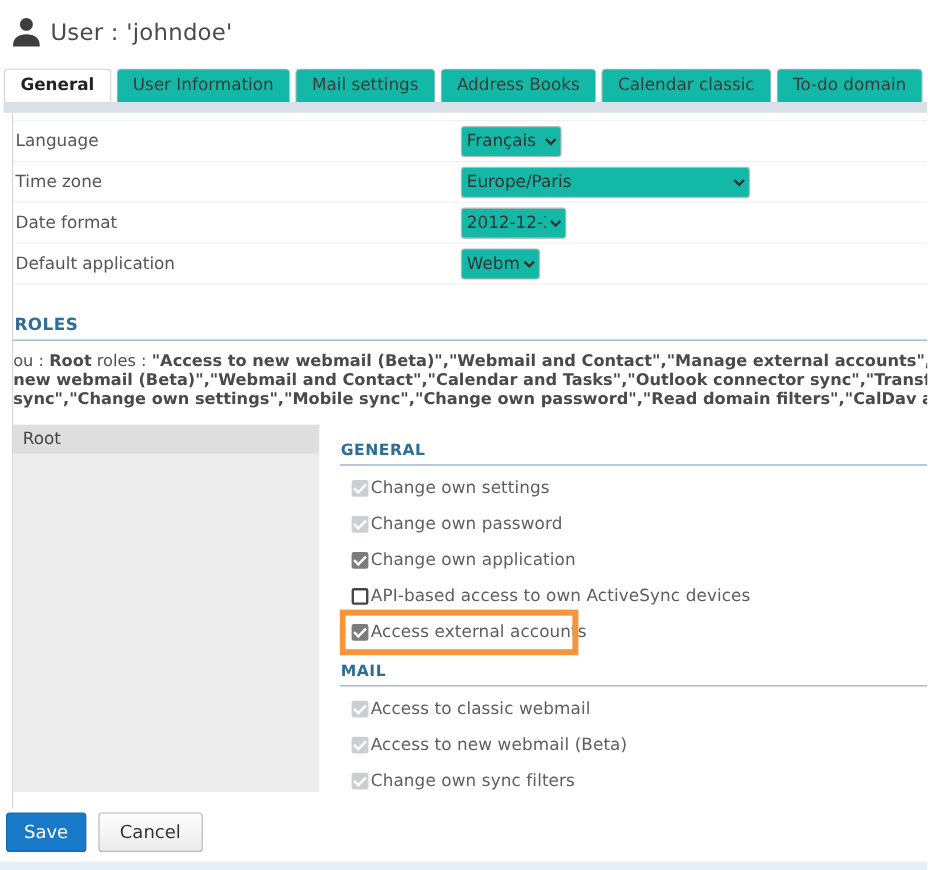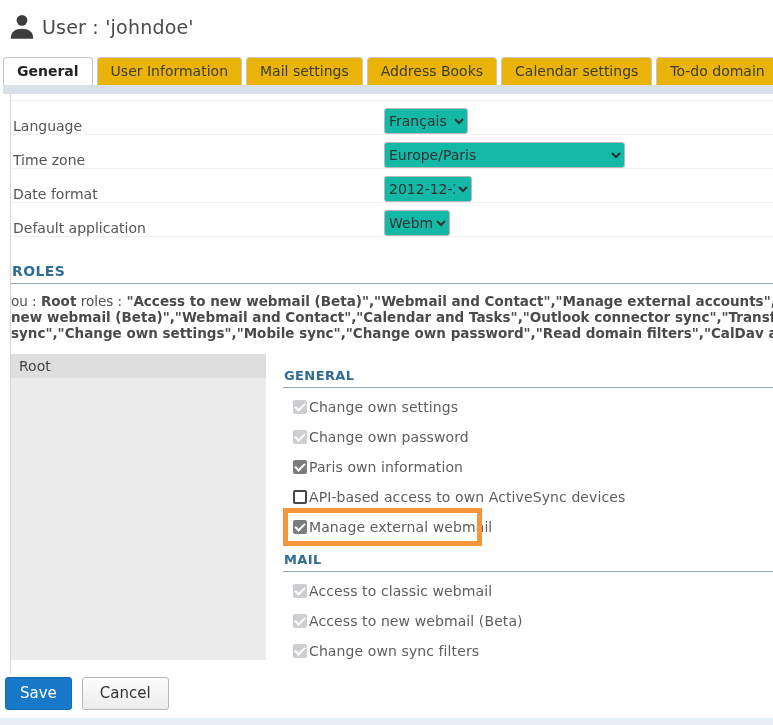--- a/index.html
+++ b/index.html
@@ -7,29 +7,29 @@
   body { font-family:"DejaVu Sans","Liberation Sans",sans-serif; width:773px; }
   .page { position:relative; width:773px; height:725px; overflow:hidden; background:#fff; }
 
   
   .hdr { padding:13px 0 0 8px; display:flex; align-items:center; }
   .hdr svg { display:block; }
   .hdr-title { font-size:19px; color:#4a4a4a; margin-left:6px; letter-spacing:.2px; }
 
   
   .tab-bar { display:flex; gap:4px; margin:16px 0 0 3px; align-items:flex-end; }
-  .tab { font-size:14px; color:#3b3b3b; background:#eab308; border:1px solid #c6c6c6; border-bottom:none;
+  .tab { font-size:14px; color:#3b3b3b; background:#14b8a6; border:1px solid #c6c6c6; border-bottom:none;
          border-radius:4px 4px 0 0; padding:5px 13px 6px; cursor:default; white-space:nowrap; }
   .tab.active { background:#fff; font-weight:bold; color:#222; }
   .band { height:9px; background:#d9e0e8; margin-left:3px; }
 
   
   .content { margin-left:10px; border-left:1px solid #d6d6d6; padding-top:6px; }
   .form-rows { border-top:1px solid #f0f0f0; }
-  .form-row { display:flex; align-items:flex-end; height:33px; border-bottom:1px solid #f0f0f0; padding-left:2px; }
+  .form-row { display:flex; align-items:center; height:33px; border-bottom:1px solid #f0f0f0; padding-left:2px; }
   .flabel { width:371px; font-size:14px; color:#555; }
   .form-row select { font-family:inherit; font-size:14px; color:#333; height:24px; border:1px solid #b9b9b9;
                      border-radius:3px; background:#14b8a6; }
   .form-rows .form-row:nth-child(1) select { width:82px; }
   .form-rows .form-row:nth-child(2) select { width:239px; }
   .form-rows .form-row:nth-child(3) select { width:86px; }
   .form-rows .form-row:nth-child(4) select { width:64px; }
   .form-rows .form-row:nth-child(5) select { width:78px; }
 
   
@@ -76,21 +76,21 @@
       <path d="M2.5 21c0-5 4-7.6 9.5-7.6s9.5 2.6 9.5 7.6v1h-19z" fill="#3d3d3d"></path>
     </svg>
     <span class="hdr-title">User : 'johndoe'</span>
   </div>
 
   <div class="tab-bar">
       <div class="tab active">General</div>
       <div class="tab">User Information</div>
       <div class="tab">Mail settings</div>
       <div class="tab">Address Books</div>
-      <div class="tab">Calendar settings</div>
+      <div class="tab">Calendar classic</div>
       <div class="tab">To-do domain</div>
       <div class="tab">Maintenance</div>
     </div>
   <div class="band"></div>
 
   <div class="content">
 
     <div class="form-rows">
         <div class="form-row">
           <span class="flabel">Language</span>
@@ -127,30 +127,30 @@
             <div class="chk-row">
               <span class="cb chk dis"></span>
               <span class="cb-label">Change own settings</span>
             </div>
             <div class="chk-row">
               <span class="cb chk dis"></span>
               <span class="cb-label">Change own password</span>
             </div>
             <div class="chk-row">
               <span class="cb chk"></span>
-              <span class="cb-label">Paris own information</span>
+              <span class="cb-label">Change own application</span>
             </div>
             <div class="chk-row">
               <span class="cb un"></span>
               <span class="cb-label">API-based access to own ActiveSync devices</span>
             </div>
             <div class="chk-row">
               <span class="hl"></span>
               <span class="cb chk"></span>
-              <span class="cb-label">Manage external webmail</span>
+              <span class="cb-label">Access external accounts</span>
             </div>
           </div>
           <div class="group">
             <div class="section-title group-title">MAIL</div>
             <div class="chk-row">
               <span class="cb chk dis"></span>
               <span class="cb-label">Access to classic webmail</span>
             </div>
             <div class="chk-row">
               <span class="cb chk dis"></span>

